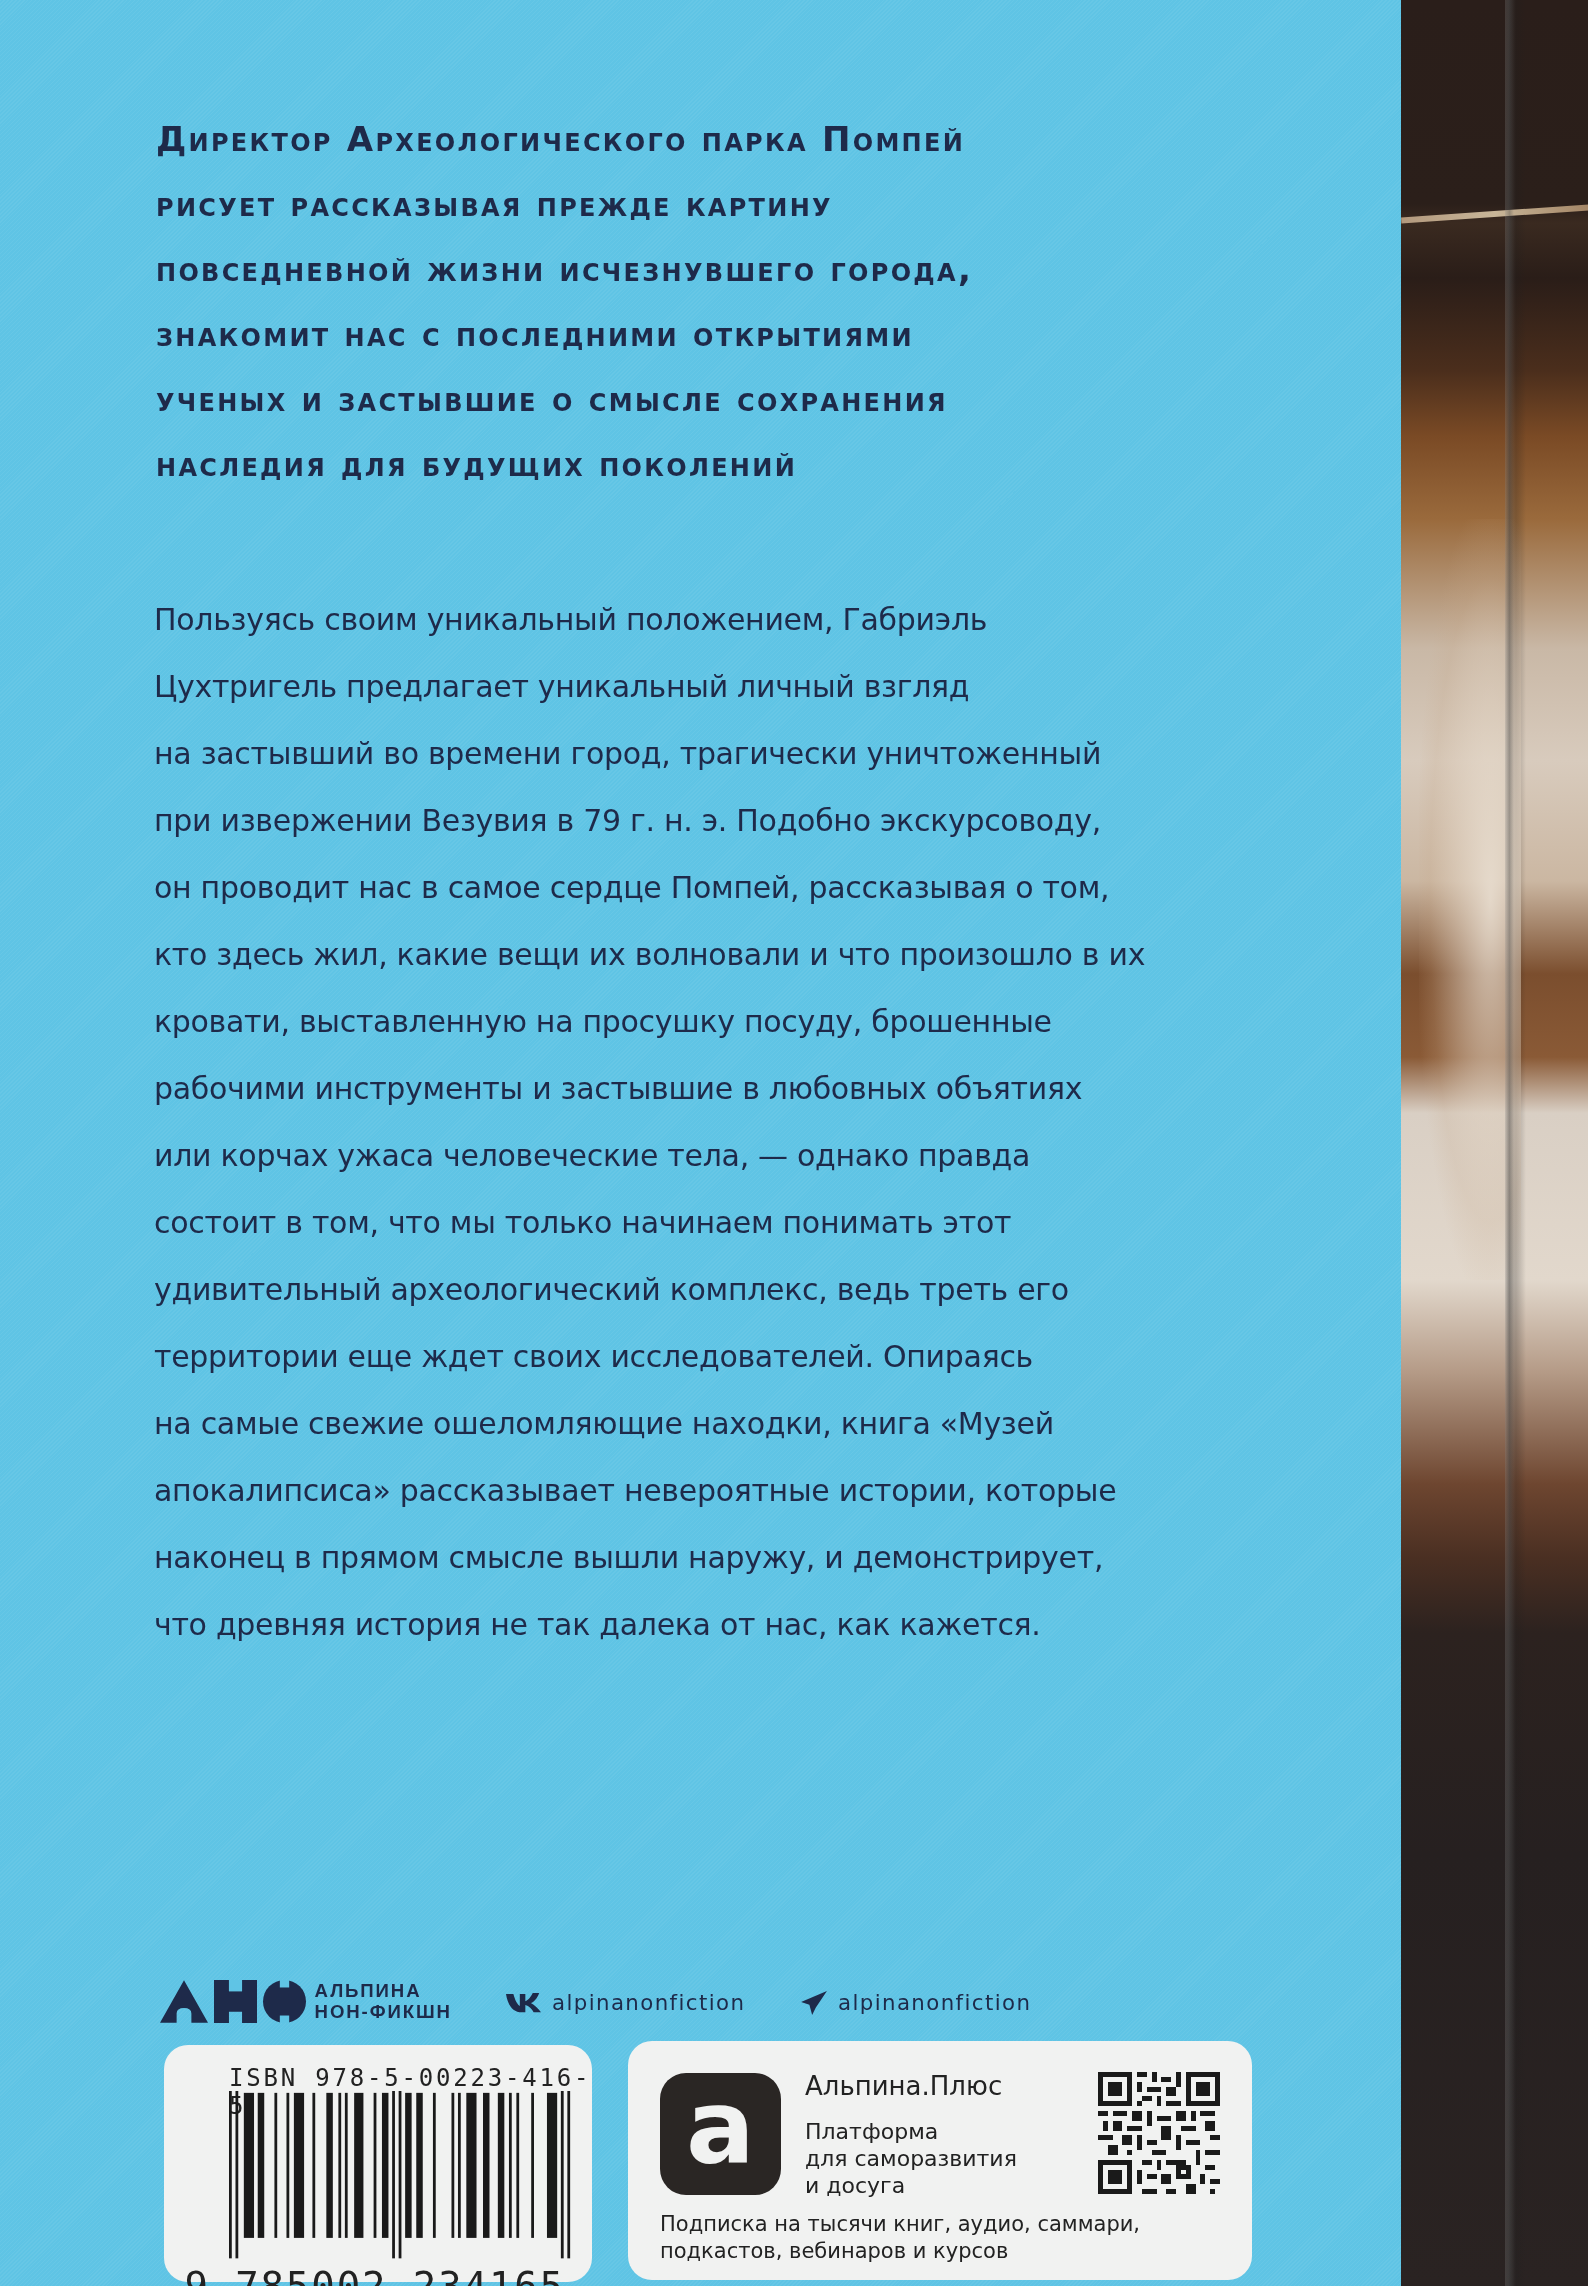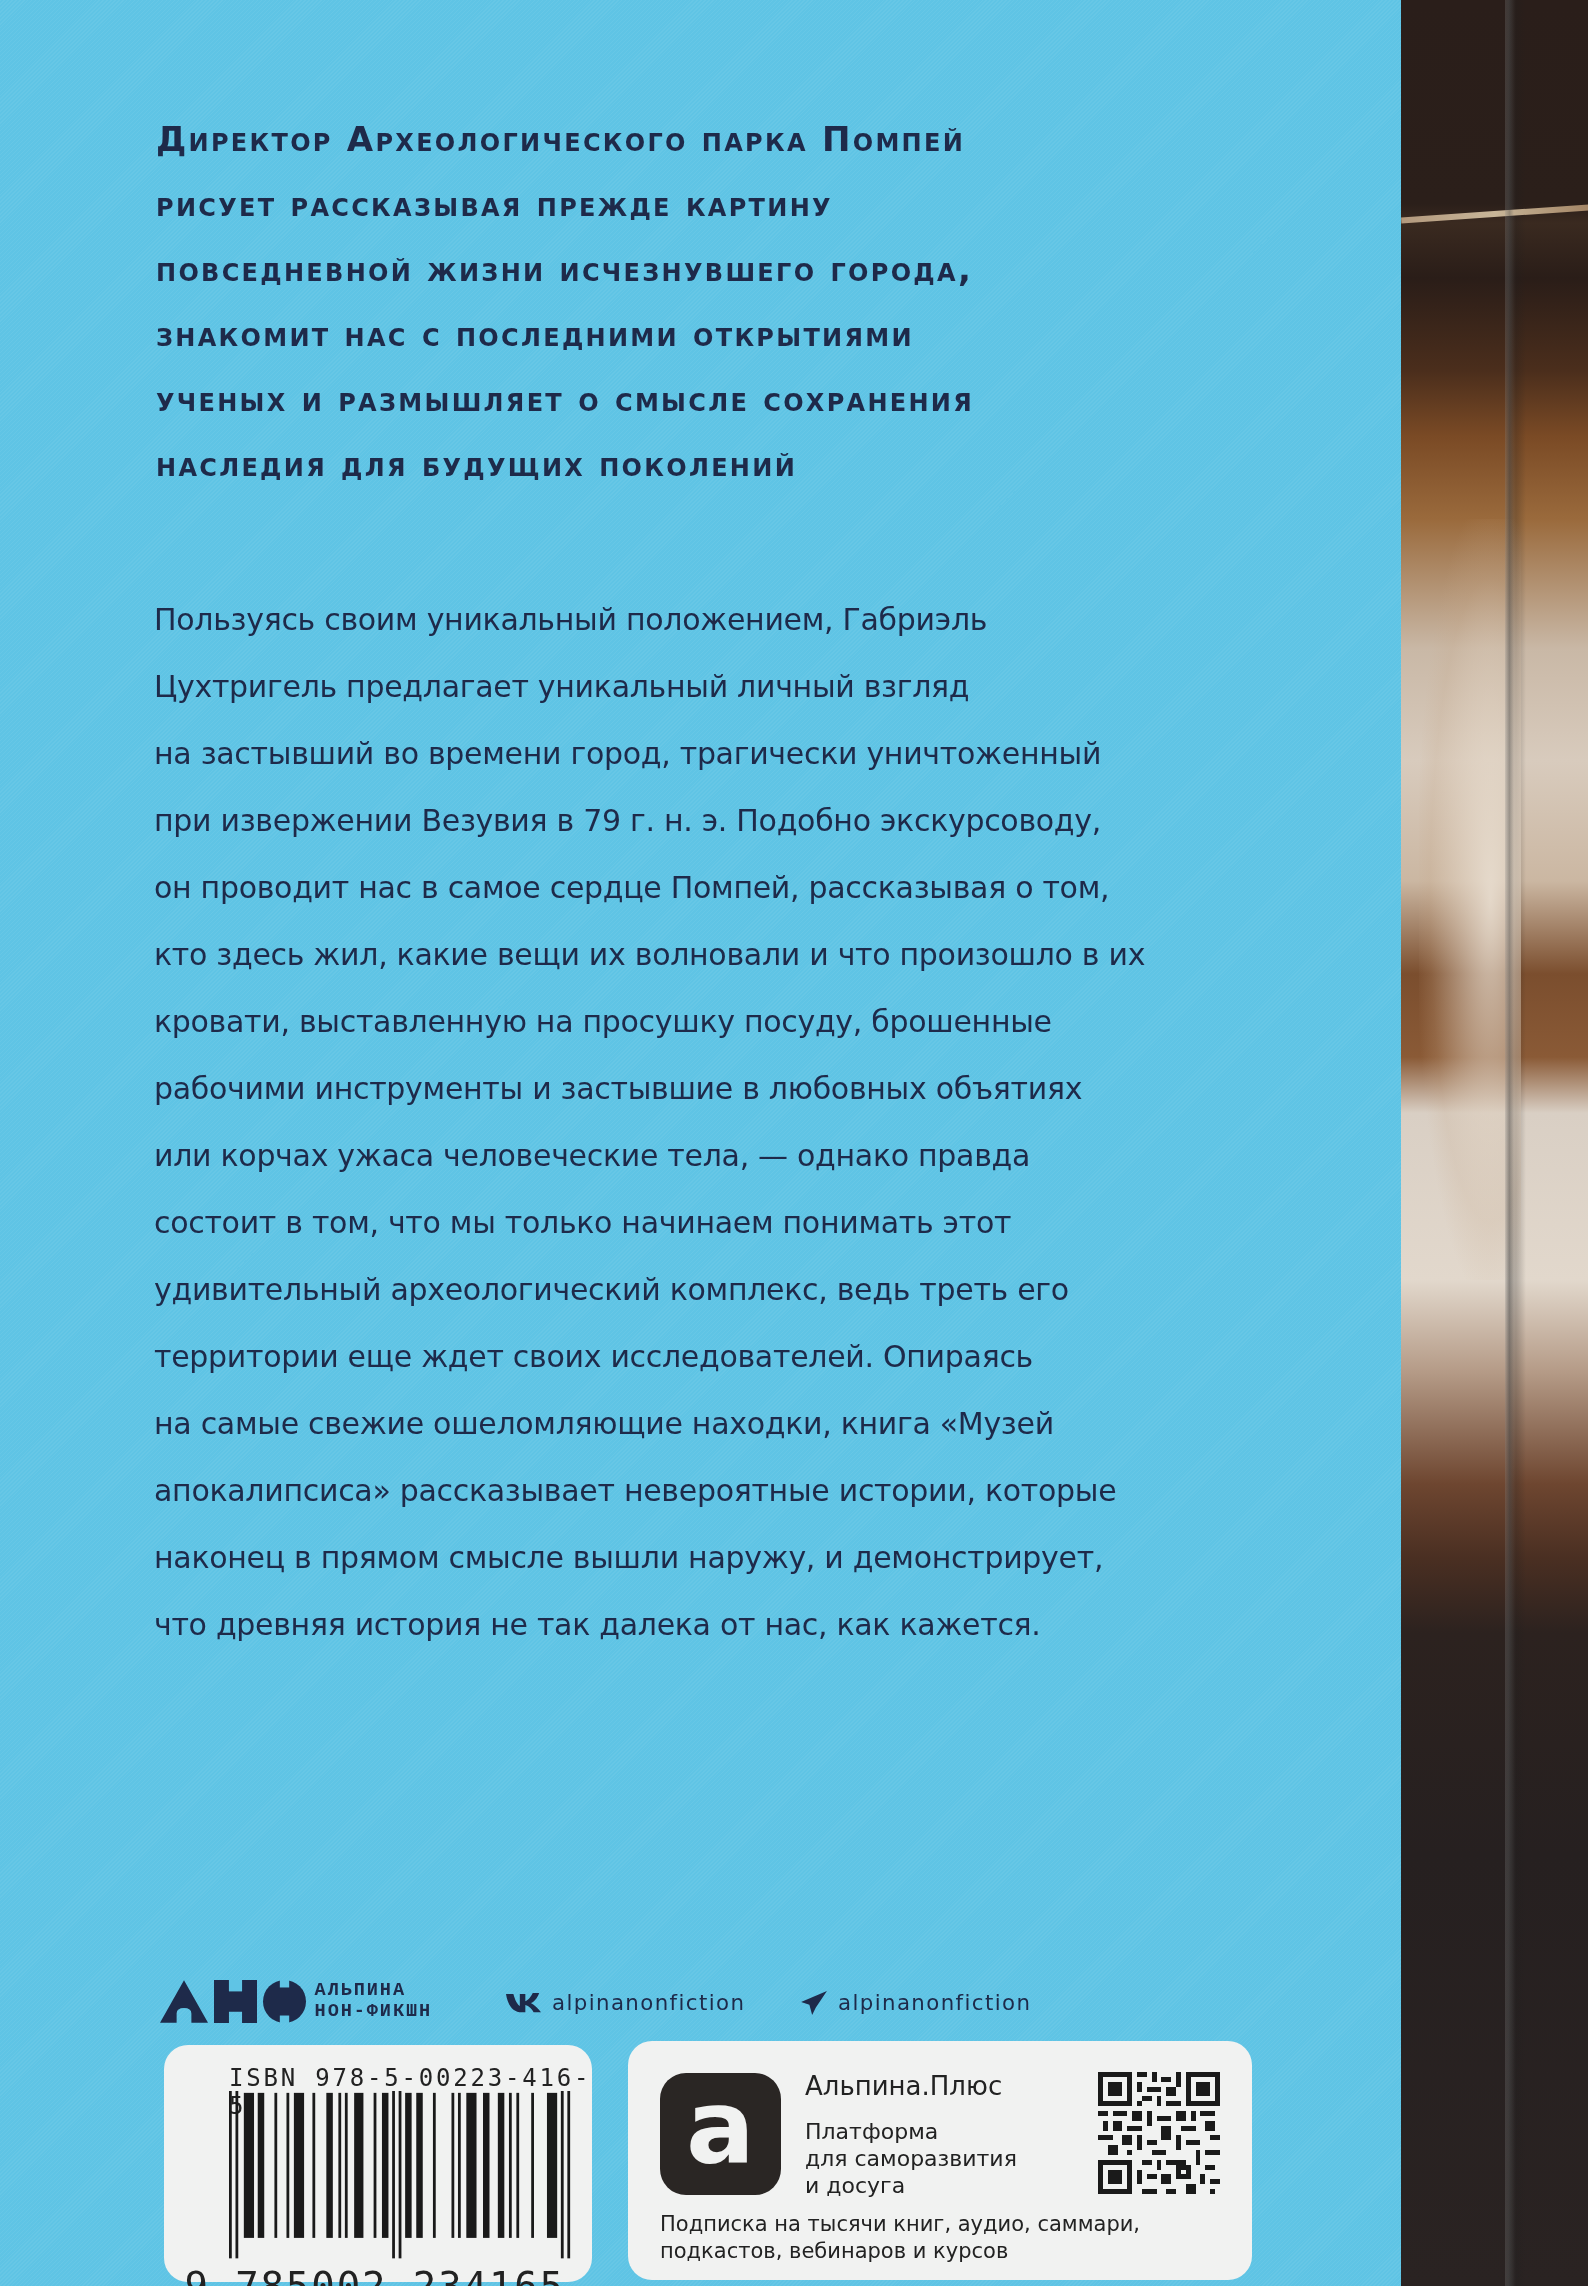--- a/index.html
+++ b/index.html
@@ -50,21 +50,21 @@
       font-size: 30px; line-height: 67px; letter-spacing: -0.3px;
     }
     .body-text .line { display: block; white-space: nowrap; }
 
     .publisher-row {
       position: absolute; left: 160px; top: 1973px; height: 56px; display: flex; align-items: center;
     }
     .ano-logo { display: flex; align-items: flex-end; gap: 5.6px; height: 43px; }
     .ano-logo svg { display: block; }
     .publisher-name {
-      margin-left: 7.4px; color: #1e2a4a; font-family: Liberation Mono, monospace;
+      margin-left: 7.4px; color: #1e2a4a; font-family: Liberation Sans, sans-serif;
       font-weight: bold; font-size: 18.6px; line-height: 21.3px; letter-spacing: 1.9px;
     }
     .publisher-name span { display: block; }
     .social {
       position: absolute; top: 1990px; display: flex; align-items: center; gap: 11px;
       color: #1e2a4a; font-family: "DejaVu Sans", sans-serif; font-size: 21.3px; letter-spacing: 1.4px;
     }
     .social.vk { left: 506px; }
     .social.tg { left: 801px; }
 
@@ -113,21 +113,21 @@
 <div class="spine"></div>
 <div class="spine-vein"></div>
 <div class="spine-light"></div>
 <div class="spine-fold"></div>
 
 <div class="heading">
   <span class="line">Директор Археологического парка Помпей</span>
   <span class="line">рисует рассказывая прежде картину</span>
   <span class="line">повседневной жизни исчезнувшего города,</span>
   <span class="line">знакомит нас с последними открытиями</span>
-  <span class="line">ученых и размышляет о смысле сохранения</span>
+  <span class="line">ученых и застывшие о смысле сохранения</span>
   <span class="line">наследия для будущих поколений</span>
 </div>
 
 <div class="body-text">
   <span class="line">Пользуясь своим уникальный положением, Габриэль</span>
   <span class="line">Цухтригель предлагает уникальный личный взгляд</span>
   <span class="line">на застывший во времени город, трагически уничтоженный</span>
   <span class="line">при извержении Везувия в 79 г. н. э. Подобно экскурсоводу,</span>
   <span class="line">он проводит нас в самое сердце Помпей, рассказывая о том,</span>
   <span class="line">кто здесь жил, какие вещи их волновали и что произошло в их</span>

